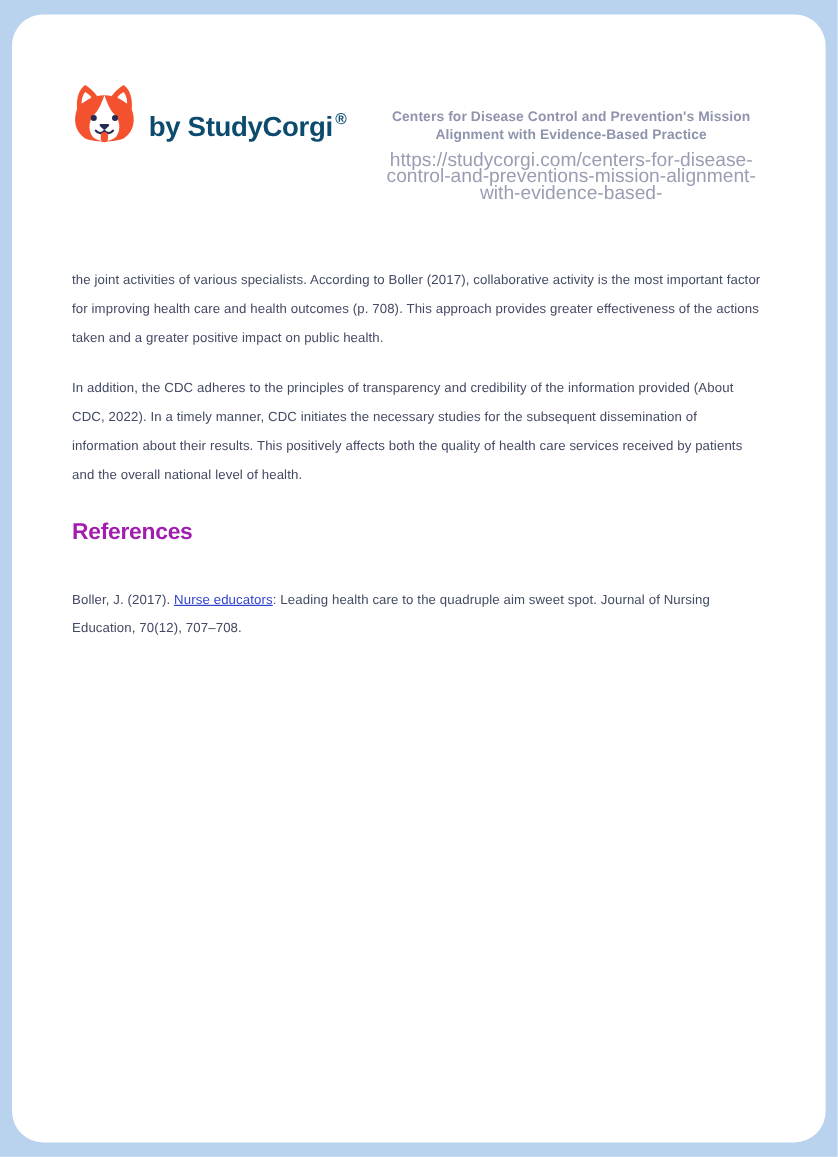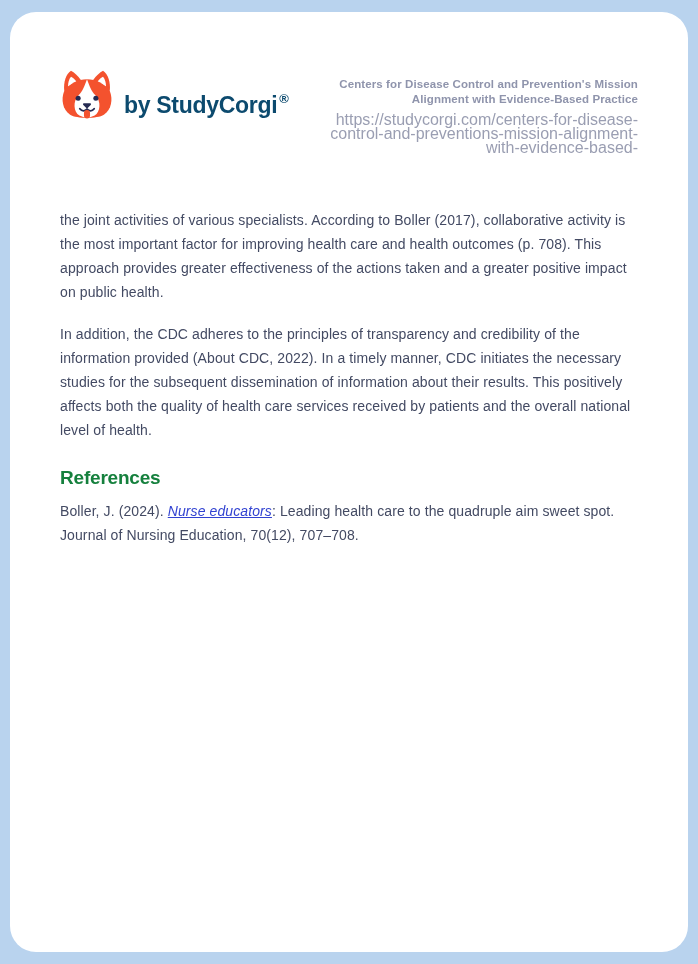--- a/index.html
+++ b/index.html
@@ -39,61 +39,60 @@
     white-space: nowrap;
   }
   .brand-text sup {
     font-size: 13px;
     font-weight: bold;
     vertical-align: 10px;
     margin-left: 2px;
   }
   .doc-meta {
     width: 324px;
-    text-align: right;
-    margin-top: 10px;
+    text-align: center;
+    margin-top: 24px;
   }
   .doc-title {
     font-size: 11.5px;
     font-weight: bold;
     line-height: 15px;
     color: #8F94AC;
     letter-spacing: 0.1px;
   }
   .doc-url {
     margin-top: 6px;
     font-size: 16px;
     line-height: 14px;
     color: #9A9EB2;
     word-break: normal;
     overflow-wrap: break-word;
     text-decoration: none;
     display: block;
   }
   .content { margin-top: 53px; }
   .para {
-    font-size: 14px;
+    font-size: 11px;
     line-height: 24px;
     color: #434A63;
     letter-spacing: 0.1px;
     margin-bottom: 18px;
   }
   .para .italic, .refs .italic { }
   .link {
     color: #3142D1;
     text-decoration: underline;
     cursor: pointer;
-    font-style: italic;
   }
   .refs-heading {
     font-size: 19px;
     font-weight: bold;
-    color: #15803d;
+    color: #a21caf;
     margin-top: 25px;
-    margin-bottom: 10px;
+    margin-bottom: 33px;
     letter-spacing: -0.2px;
   }
 </style>
 </head>
 <body>
 
 <div class="card">
 
   <header class="header">
 
@@ -129,18 +128,18 @@
   </header>
 
   <main class="content">
 
     <p class="para"><span>the joint activities of various specialists. According to Boller (2017), collaborative activity is the most important factor for improving health care and health outcomes (p. 708). This approach provides greater effectiveness of the actions taken and a greater positive impact on public health.</span></p>
     <p class="para"><span>In addition, the CDC adheres to the principles of transparency and credibility of the information provided (</span><span class="italic">About CDC</span><span>, 2022). In a timely manner, CDC initiates the necessary studies for the subsequent dissemination of information about their results. This positively affects both the quality of health care services received by patients and the overall national level of health.</span></p>
 
     <h2 class="refs-heading">References</h2>
 
     <div class="refs">
-      <p class="para"><span>Boller, J. (2024). </span><a class="link">Nurse educators</a><span>: Leading health care to the quadruple aim sweet spot. </span><span class="italic">Journal of Nursing Education, 70</span><span>(12), 707–708.</span></p>
+      <p class="para"><span>Boller, J. (2017). </span><a class="link">Nurse educators</a><span>: Leading health care to the quadruple aim sweet spot. </span><span class="italic">Journal of Nursing Education, 70</span><span>(12), 707–708.</span></p>
     </div>
 
   </main>
 
 </div>
 
 </body></html>

